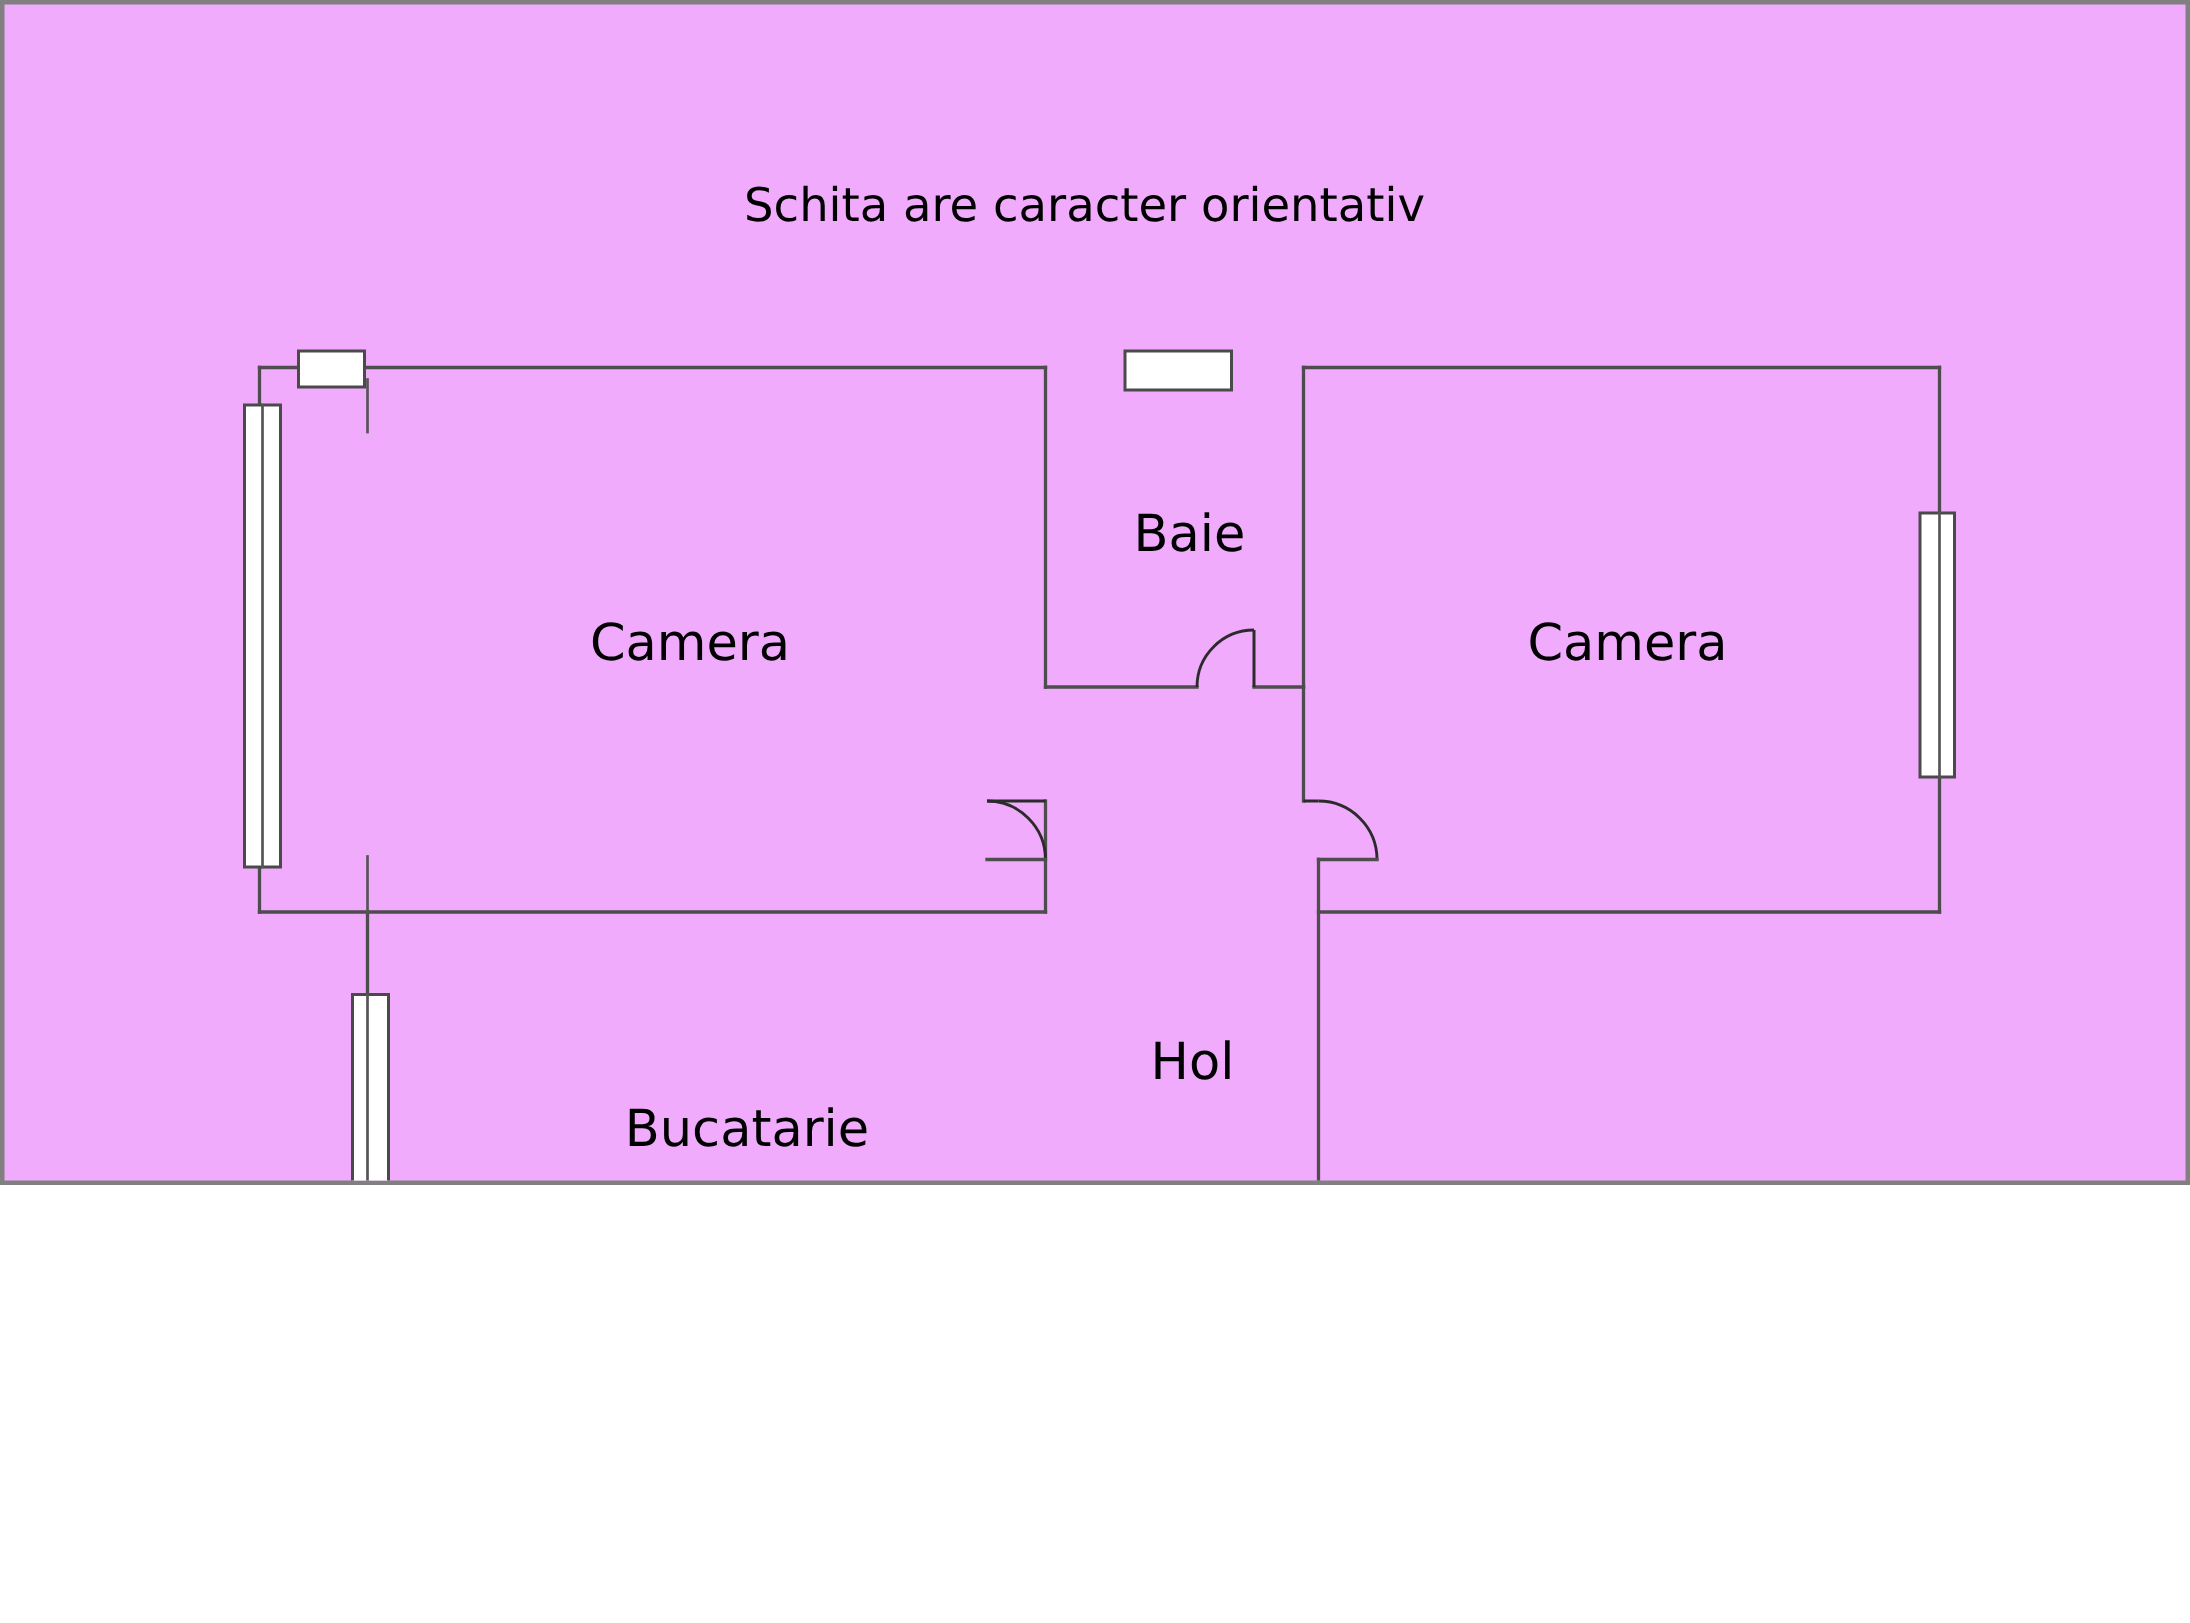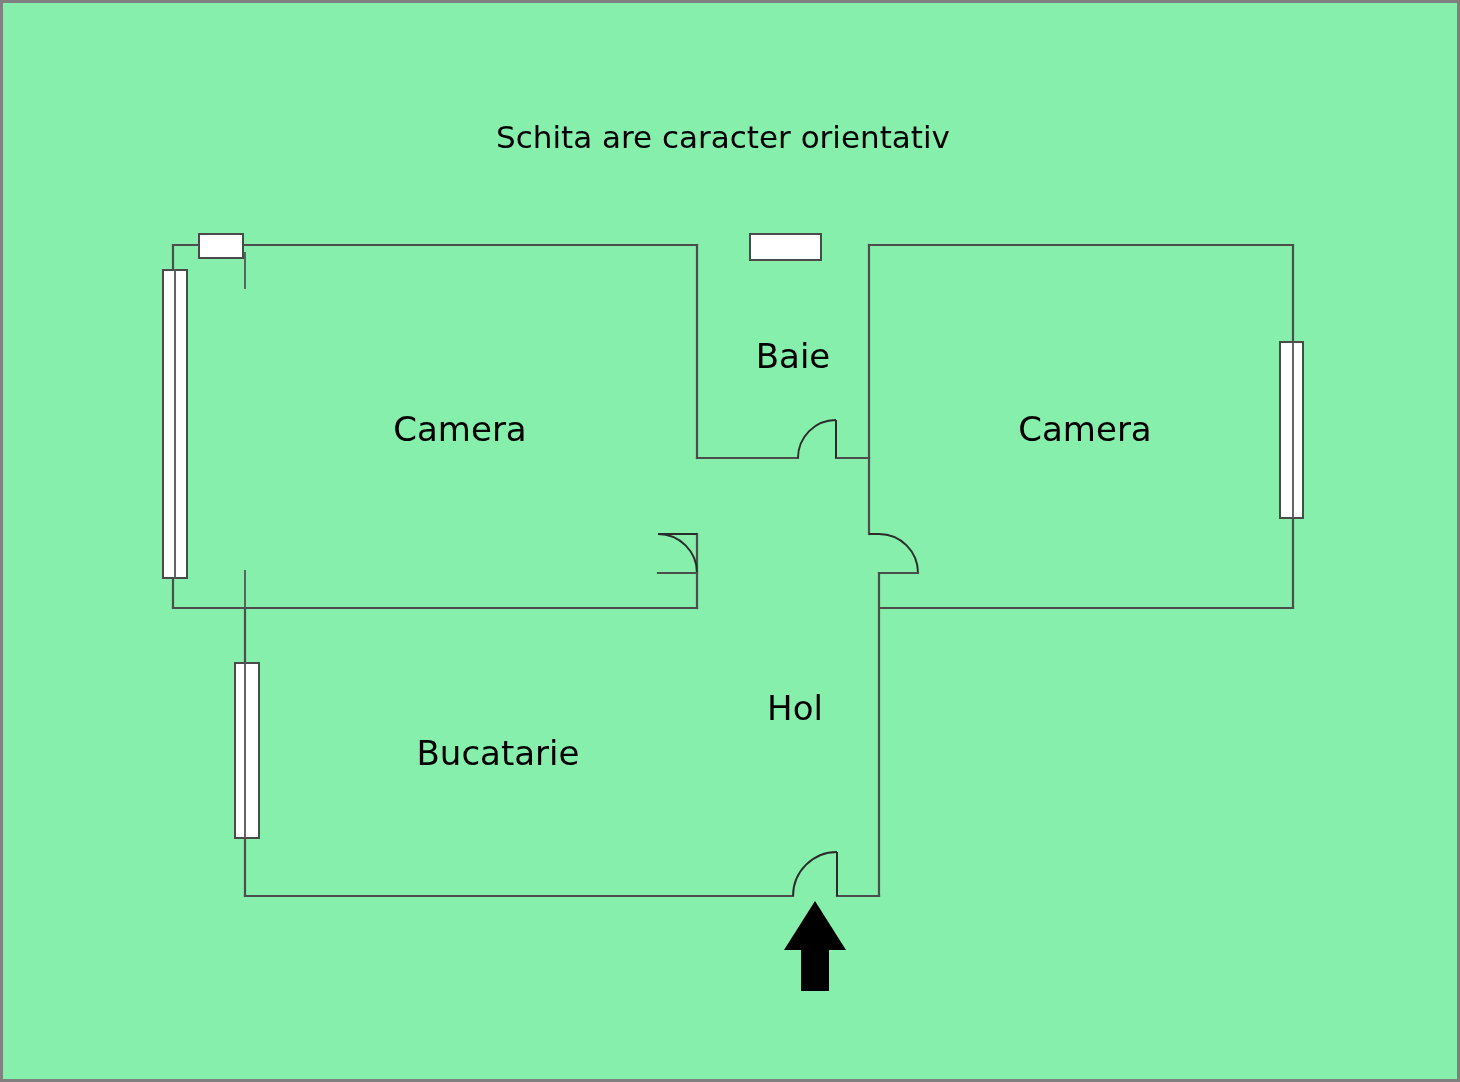--- a/index.html
+++ b/index.html
@@ -6,22 +6,22 @@
     margin: 0;
     padding: 0;
     background: #ffffff;
   }
   body {
     font-family: "DejaVu Sans", sans-serif;
   }
   #page {
     position: relative;
     width: 1460px;
-    height: 1082px;
-    background: #86efac;
+    height: 790px;
+    background: #f0abfc;
     box-sizing: border-box;
     border: 3px solid #808080;
     overflow: hidden;
     text-decoration: underline;
   }
   #plan-svg {
     display: block;
     width: 1460px;
     height: 1082px;
   }

